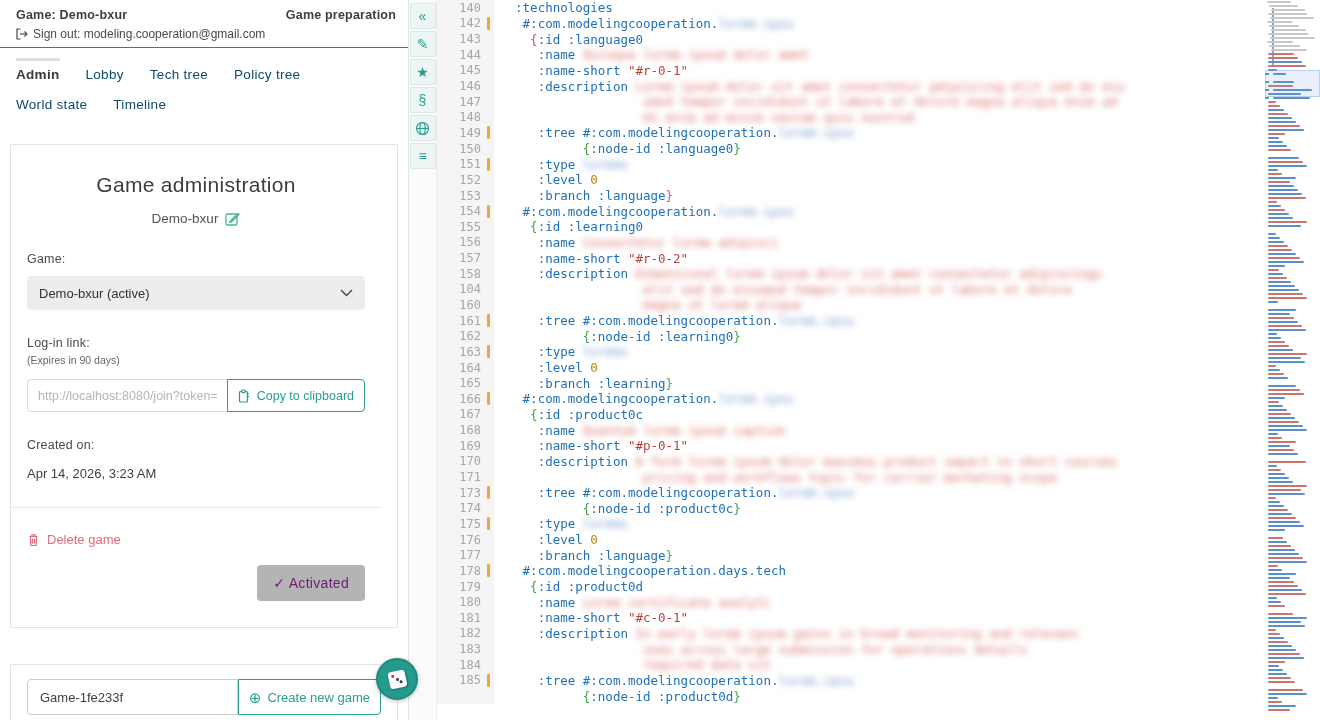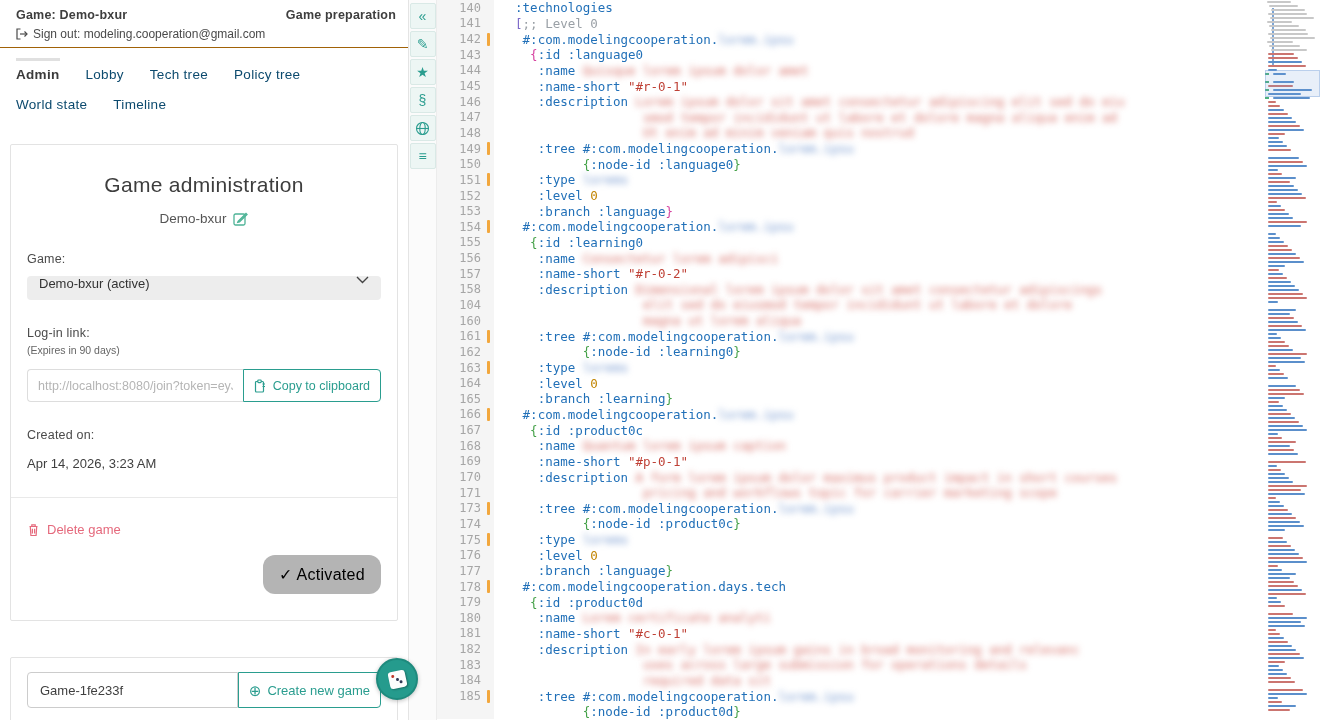--- a/index.html
+++ b/index.html
@@ -17,49 +17,49 @@
                 font-size:12px; color:#4a4a4a; cursor:pointer; }
   .lp-signout svg { flex:none; }
 
   .tabs { display:flex; flex-wrap:wrap; column-gap:26px; row-gap:6px;
           padding:10px 16px 0 16px; }
   .tab { font-size:13.5px; color:#0c4a6e; letter-spacing:.3px; cursor:pointer;
          border-top:3px solid transparent; padding-top:6px; }
   .tab.active { color:#3b3b3b; font-weight:bold; border-top-color:#e0e0e0; }
 
   .card { margin:0 10px; border:1px solid #e3e3e3; border-radius:2px; background:#fff; }
-  .admin-card { margin-top:32px; padding:0 16px 26px 16px; }
+  .admin-card { margin-top:32px; padding:0 32px 26px 16px; }
   .card-title { text-align:center; font-size:21px; color:#3d3d3d; font-weight:500;
                 margin-top:28px; letter-spacing:.3px; }
   .card-sub { text-align:center; font-size:13.5px; color:#555; margin-top:14px;
               display:flex; justify-content:center; align-items:center; gap:7px; }
   .field-label { font-size:12.5px; color:#4a4a4a; margin-top:26px; letter-spacing:.2px; }
   .field-sub { font-size:10.5px; color:#666; margin-top:4px; }
 
-  .select { margin-top:10px; height:24px; background:#ededed; border-radius:4px;
-            display:flex; justify-content:space-between;
+  .select { margin-top:10px; height:34px; background:#ededed; border-radius:4px;
+            display:flex; align-items:center; justify-content:space-between;
             padding:0 12px; font-size:13px; color:#333; cursor:pointer; }
 
   .input-group { display:flex; margin-top:13px; align-items:stretch; }
   .login-input { flex:1; min-width:0; height:33px; border:1px solid #ddd;
                  border-right:none; border-radius:4px 0 0 4px; padding:0 10px;
                  font-size:12.5px; color:#b5b5b5; font-family:"Liberation Sans",sans-serif;
                  outline:none; background:#fff; }
   .btn-outline { display:flex; align-items:center; gap:6px; border:1px solid #2a9d8f;
                  color:#2a9d8f; background:#fff; border-radius:0 4px 4px 0;
                  font-size:12.5px; padding:0 10px; cursor:pointer; white-space:nowrap;
                  font-family:"Liberation Sans",sans-serif; }
   .created-val { font-size:13px; color:#3f3f3f; margin-top:14px; }
 
   .card-divider { border:none; border-top:1px solid #e9e9e9; margin:26px -16px 0 -16px; }
   .delete-btn { margin-top:24px; display:flex; align-items:center; gap:7px;
                 color:#e5697c; font-size:13px; cursor:pointer; }
   .activated-row { text-align:right; margin-top:18px; }
-  .btn-disabled { background:#b4b4b4; color:#000000; border:none; border-radius:12px;
-                  font-size:16px; padding:10px 16px; letter-spacing:.3px;
+  .btn-disabled { background:#b4b4b4; color:#701a75; border:none; border-radius:4px;
+                  font-size:14px; padding:10px 16px; letter-spacing:.3px;
                   font-family:"Liberation Sans",sans-serif; }
 
   .create-card { margin-top:36px; padding:14px 16px; }
   .create-input { flex:1; min-width:0; height:36px; border:1px solid #ccc;
                   border-radius:4px 0 0 4px; padding:0 12px; font-size:13px; color:#3f3f3f;
                   font-family:"Liberation Sans",sans-serif; outline:none; }
   .create-btn { border-radius:0 4px 4px 0; font-size:13px; height:36px; }
   .plus-glyph { font-size:15px; line-height:1; }
 
   .dice-fab { position:absolute; left:376px; top:658px; width:42px; height:42px;
@@ -246,27 +246,20 @@
     <div id="code-lines">
         <div class="ln-row">
           <span class="gut">
             <span class="ln-num">140</span>
             <span class="ln-mk"></span>
           </span>
           <span class="ln-code"><span class="tk-k">  :technologies</span></span>
         </div>
         <div class="ln-row">
           <span class="gut">
-            <span class="ln-num">141</span>
-            <span class="ln-mk"></span>
-          </span>
-          <span class="ln-code"><span class="tk-k">  </span><span class="tk-u">[</span><span class="tk-c">;; Level 0</span></span>
-        </div>
-        <div class="ln-row">
-          <span class="gut">
             <span class="ln-num">142</span>
             <span class="ln-mk on"></span>
           </span>
           <span class="ln-code"><span class="tk-k">   #:com.modelingcooperation.</span><span class="tk-B">lorem.ipsu</span></span>
         </div>
         <div class="ln-row">
           <span class="gut">
             <span class="ln-num">143</span>
             <span class="ln-mk"></span>
           </span>

